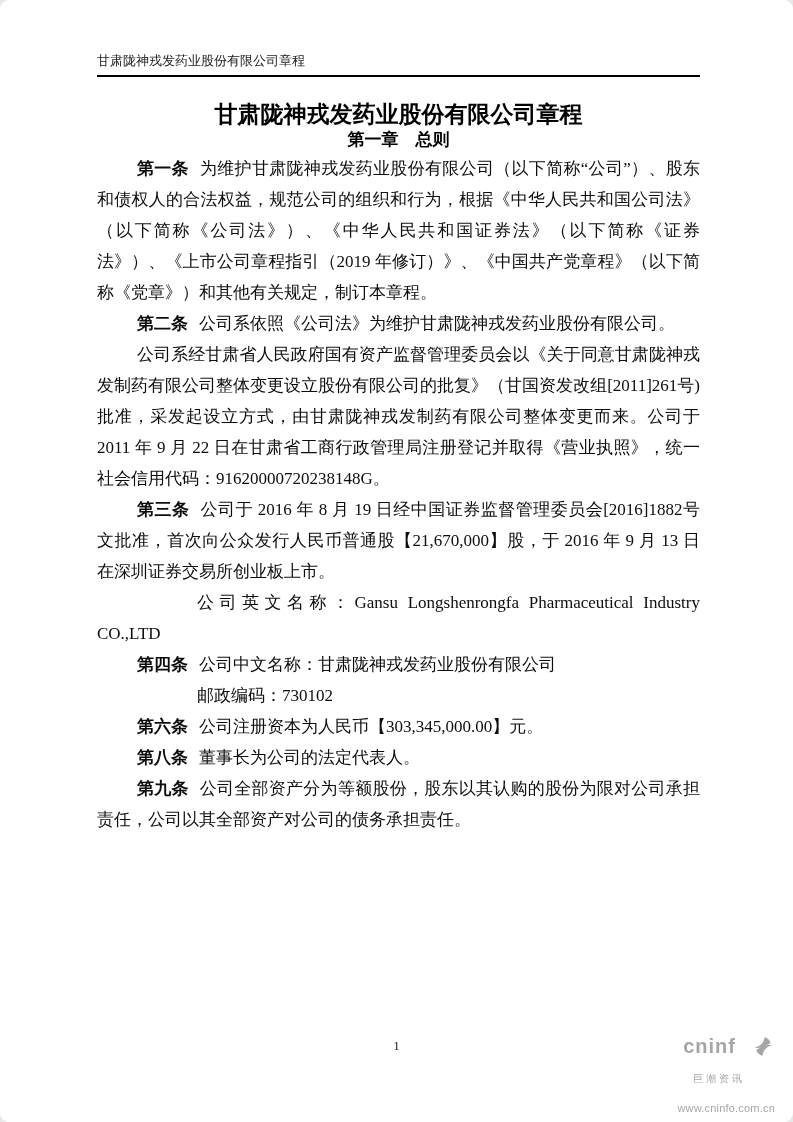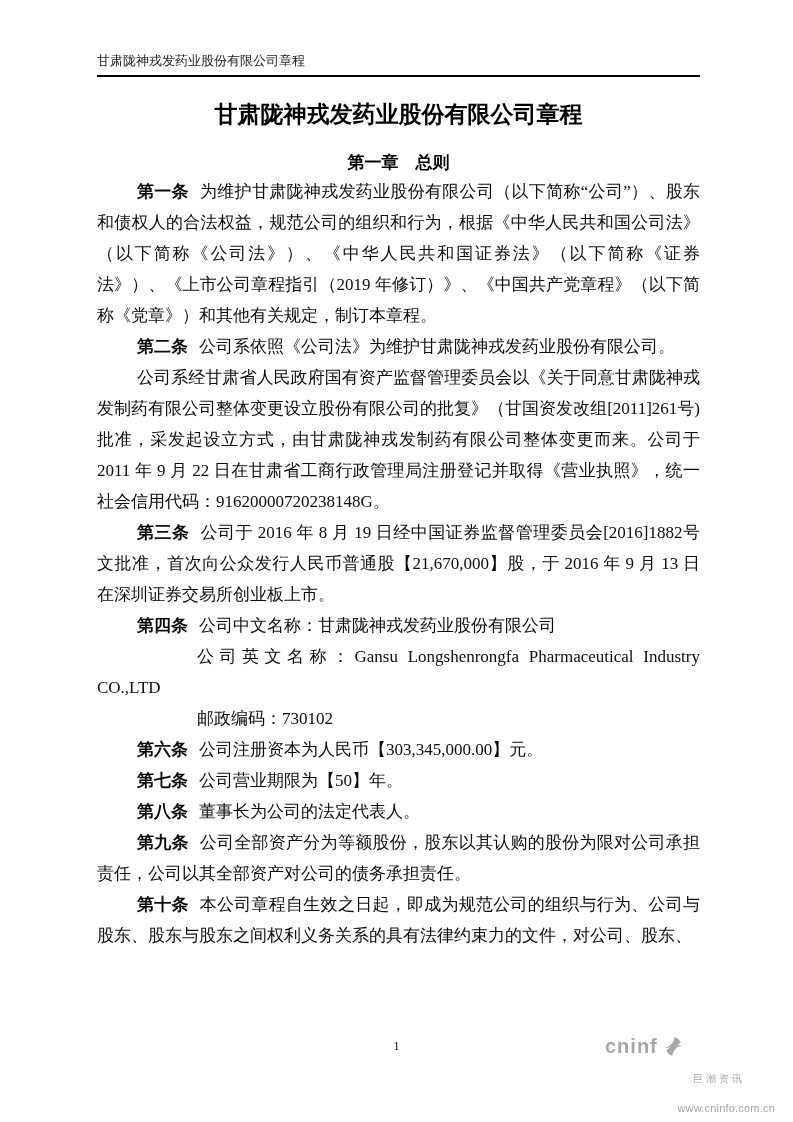--- a/index.html
+++ b/index.html
@@ -6,41 +6,41 @@
   html, body { background: #e8e8e8; }
   .page {
     position: relative;
     width: 793px;
     height: 1122px;
     margin: 0 auto;
     background: #ffffff;
     overflow: hidden;
     font-family: "Liberation Serif", "DejaVu Serif", serif;
     color: #111111;
+    border-radius: 9px;
   }
   .content {
     padding: 52px 93px 0 97px;
   }
   .running-header {
     font-size: 13px;
     line-height: 17px;
     color: #222222;
     border-bottom: 2px solid #000000;
     padding-bottom: 6px;
   }
   .doc-title {
     margin-top: 23px;
     text-align: center;
     font-size: 23px;
     line-height: 29px;
     font-weight: bold;
     color: #000000;
   }
   .chapter-heading {
-    margin-top: 23px;
     text-align: center;
     font-size: 17px;
     line-height: 22px;
     font-weight: bold;
     color: #000000;
   }
   .body-text {
     margin-top: 2px;
     font-size: 17px;
     line-height: 31px;
@@ -65,23 +65,23 @@
     right: 18px;
     bottom: 8px;
     width: 170px;
     text-align: right;
     color: #a6a6a6;
     font-family: "Liberation Sans", "DejaVu Sans", sans-serif;
     line-height: 1.1;
   }
   .logo-row {
     display: flex;
-    justify-content: flex-start;
+    justify-content: flex-end;
     align-items: center;
-    gap: 2px;
+    gap: 14px;
   }
   .logo-wordmark {
     font-size: 20px;
     font-weight: bold;
     letter-spacing: 1px;
   }
   .logo-swirl { width: 23px; height: 23px; margin-left: 2px; }
   .logo-cn {
     font-size: 10px;
     letter-spacing: 3px;
@@ -106,28 +106,26 @@
 
     <h1 class="doc-title">甘肃陇神戎发药业股份有限公司章程</h1>
 
     <h2 class="chapter-heading">第一章　总则</h2>
 
     <div class="body-text">
       <p class="para"><b class="lead">第一条</b><span>为维护甘肃陇神戎发药业股份有限公司（以下简称“公司”）、股东和债权人的合法权益，规范公司的组织和行为，根据《中华人民共和国公司法》（以下简称《公司法》）、《中华人民共和国证券法》（以下简称《证券法》）、《上市公司章程指引（2019 年修订）》、《中国共产党章程》（以下简称《党章》）和其他有关规定，制订本章程。</span></p>
       <p class="para"><b class="lead">第二条</b><span>公司系依照《公司法》为维护甘肃陇神戎发药业股份有限公司。</span></p>
       <p class="para flush"><b class="lead"></b><span>公司系经甘肃省人民政府国有资产监督管理委员会以《关于同意甘肃陇神戎发制药有限公司整体变更设立股份有限公司的批复》（甘国资发改组[2011]261号)批准，采发起设立方式，由甘肃陇神戎发制药有限公司整体变更而来。公司于 2011 年 9 月 22 日在甘肃省工商行政管理局注册登记并取得《营业执照》，统一社会信用代码：91620000720238148G。</span></p>
       <p class="para"><b class="lead">第三条</b><span>公司于 2016 年 8 月 19 日经中国证券监督管理委员会[2016]1882号文批准，首次向公众发行人民币普通股【21,670,000】股，于 2016 年 9 月 13 日在深圳证券交易所创业板上市。</span></p>
+      <p class="para hang"><b class="lead"></b><span>公司英文名称：Gansu Longshenrongfa Pharmaceutical Industry CO.,LTD</span></p>
       <p class="para"><b class="lead">第四条</b><span>公司中文名称：甘肃陇神戎发药业股份有限公司</span></p>
-      <p class="para hang"><b class="lead"></b><span>公司英文名称：Gansu Longshenrongfa Pharmaceutical Industry CO.,LTD</span></p>
       <p class="para hang"><b class="lead"></b><span>邮政编码：730102</span></p>
       <p class="para"><b class="lead">第六条</b><span>公司注册资本为人民币【303,345,000.00】元。</span></p>
-      <p class="para"><b class="lead">第七条</b><span>公司营业期限为【50】年。</span></p>
       <p class="para"><b class="lead">第八条</b><span>董事长为公司的法定代表人。</span></p>
       <p class="para"><b class="lead">第九条</b><span>公司全部资产分为等额股份，股东以其认购的股份为限对公司承担责任，公司以其全部资产对公司的债务承担责任。</span></p>
-      <p class="para"><b class="lead">第十条</b><span>本公司章程自生效之日起，即成为规范公司的组织与行为、公司与股东、股东与股东之间权利义务关系的具有法律约束力的文件，对公司、股东、</span></p>
     </div>
   </div>
 
   <div class="page-number">1</div>
 
   <div class="cninfo-logo">
     <div class="logo-row">
       <span class="logo-wordmark">cninf</span>
       <svg class="logo-swirl" viewBox="0 0 24 24" aria-hidden="true">
         <g fill="#a6a6a6">

